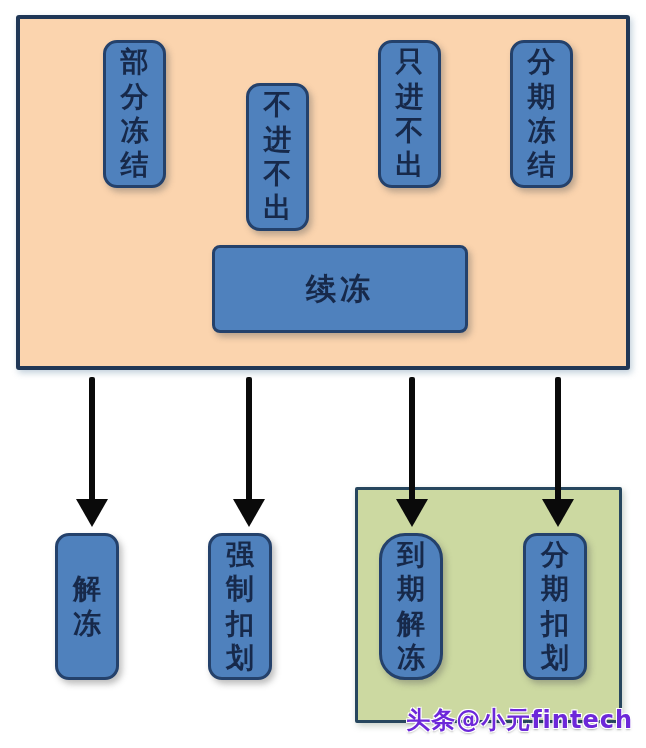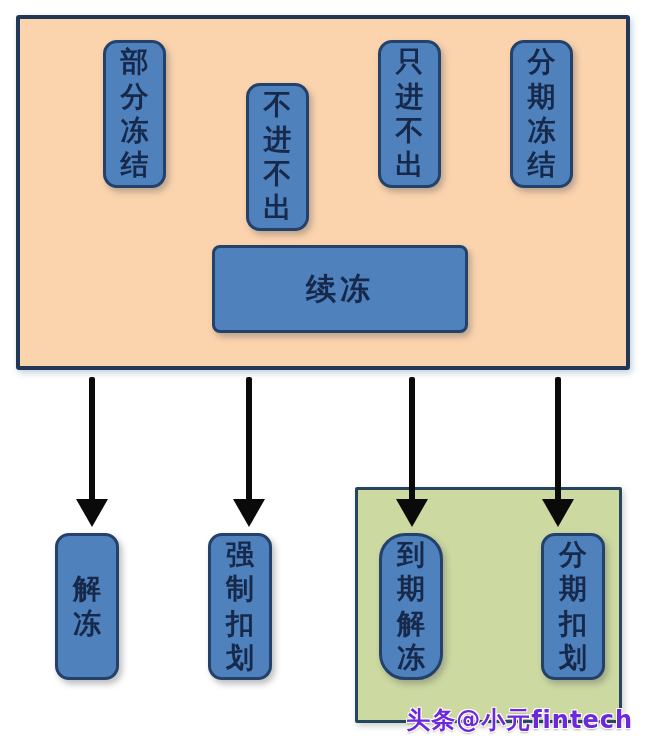--- a/index.html
+++ b/index.html
@@ -114,17 +114,17 @@
 <div class="abs pill pill-v-bottom" style="left:55px;">
   <span class="vtext">解冻</span>
 </div>
 <div class="abs pill pill-v-bottom" style="left:208px;">
   <span class="vtext">强制扣划</span>
 </div>
 
 <div class="abs pill pill-v-bottom" style="left:379px;border-radius:26px;">
   <span class="vtext">到期解冻</span>
 </div>
-<div class="abs pill pill-v-bottom" style="left:541px;">
+<div class="abs pill pill-v-bottom" style="left:523px;">
   <span class="vtext">分期扣划</span>
 </div>
 
 <div class="abs watermark">头条@小元fintech</div>
 
 </body></html>

